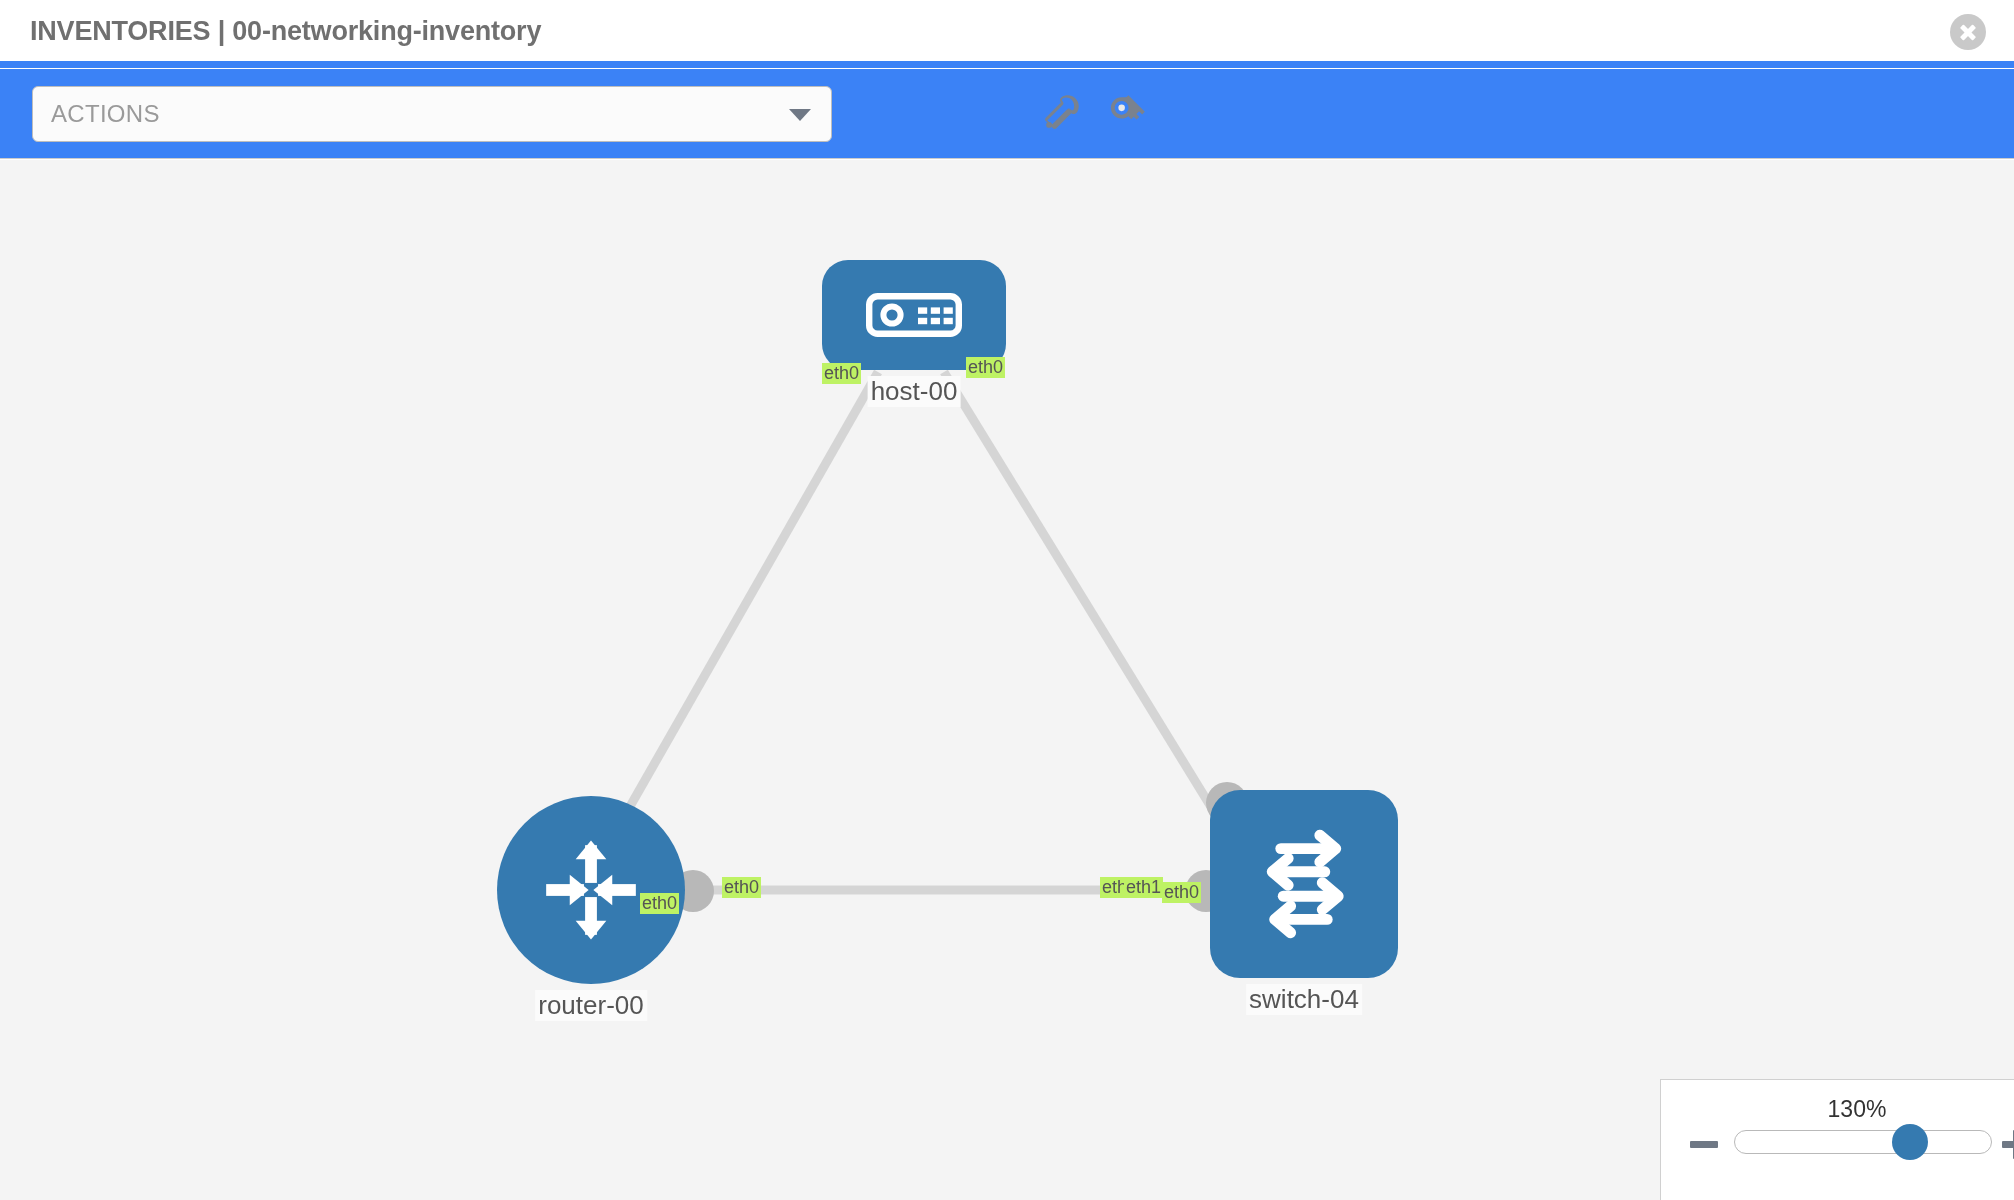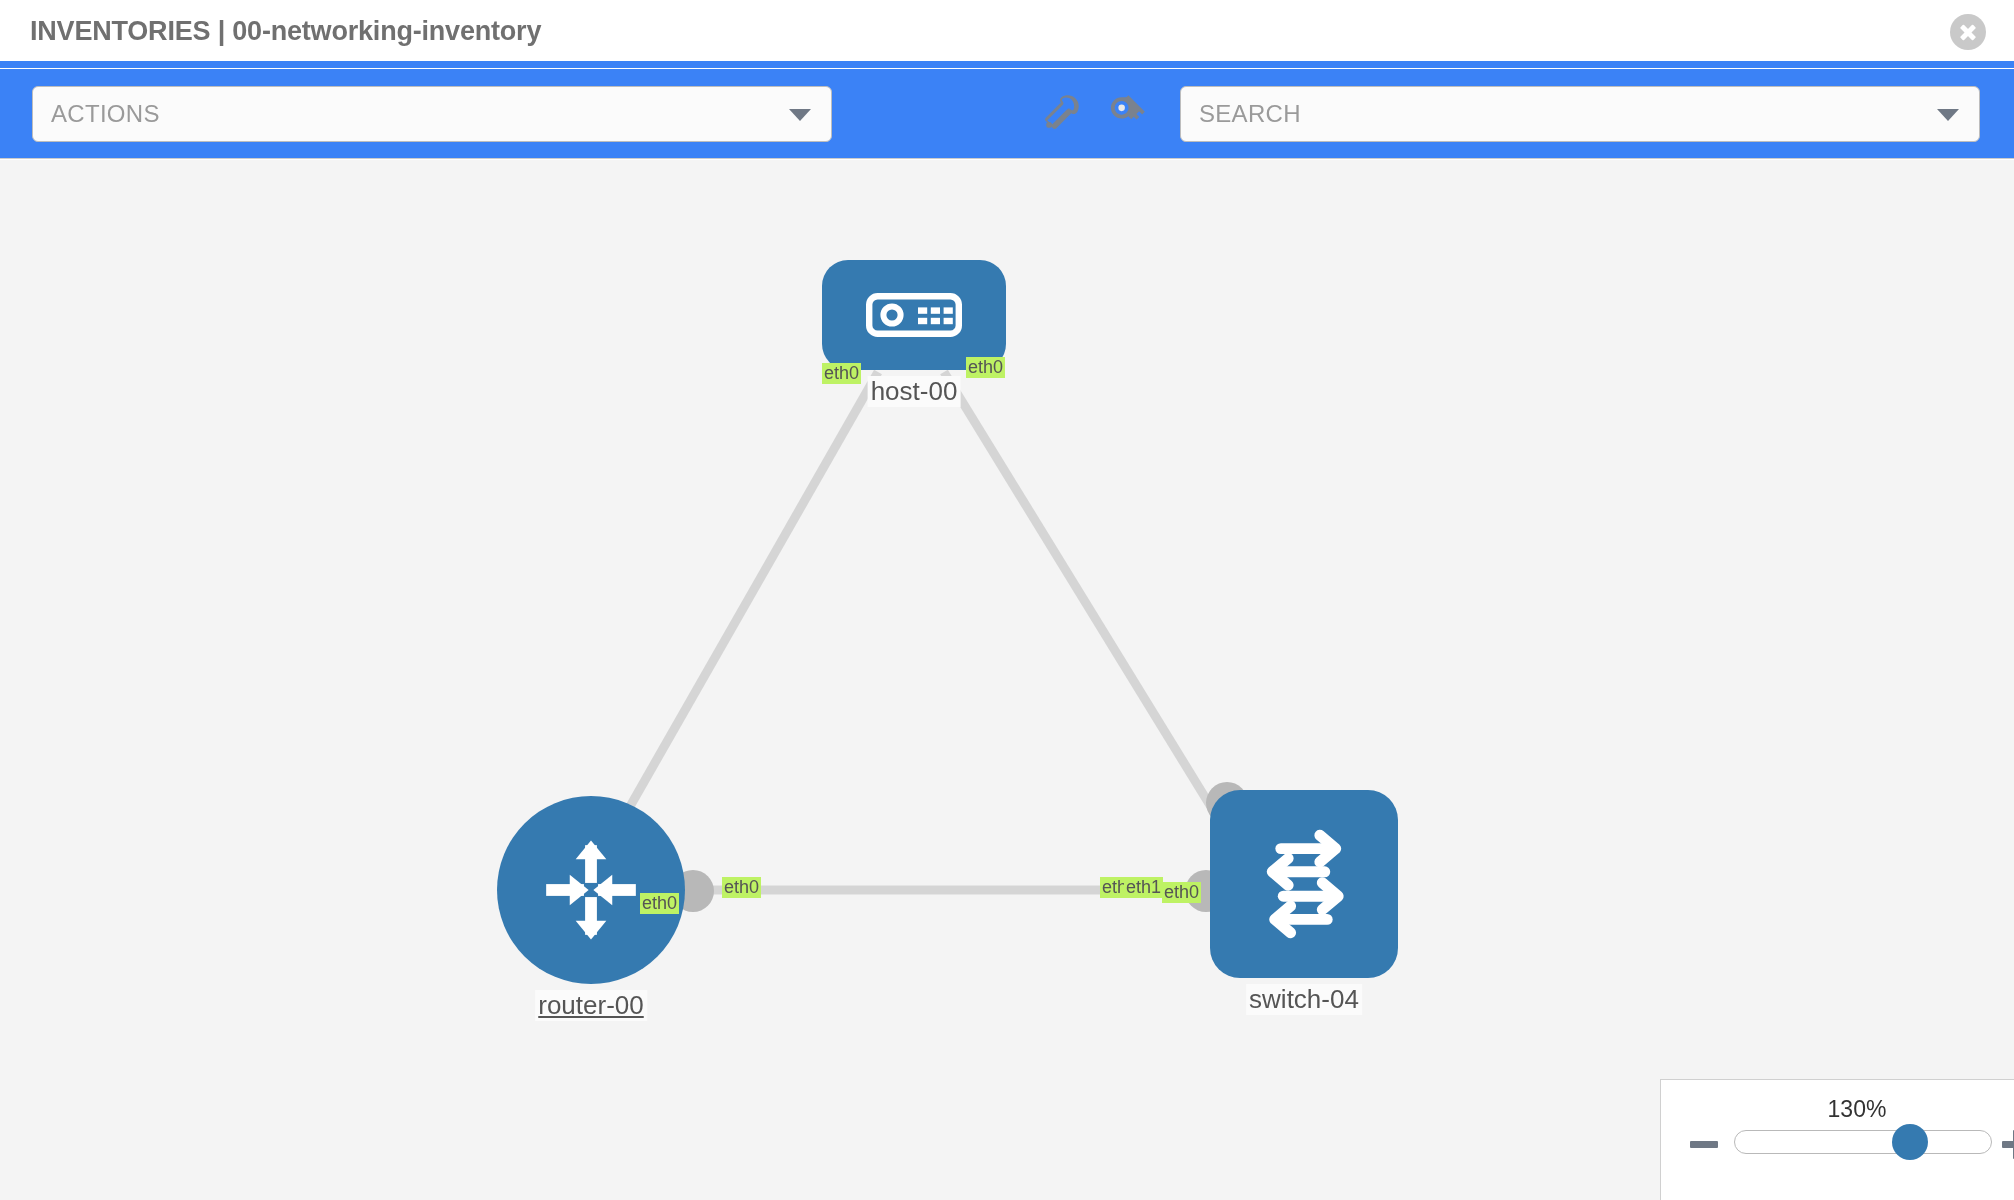--- a/index.html
+++ b/index.html
@@ -267,24 +267,20 @@
     <div class="tool-icon" id="key-icon">
       <svg viewBox="0 0 24 24" fill="#7a828e">
         <path d="M9.2 3.2C6.1 3.2 3.6 5.7 3.6 8.8c0 3.1 2.5 5.6 5.6 5.6c1.3 0 2.5-0.5 3.5-1.2
                  l1.5 1.5l1.3-1.3l1.5 1.5l1.4-1.4l-1.5-1.5l1.4-1.4l1.6 1.6l1.4-1.4l-3-3
                  l-5.6-5.6C11.7 3.7 10.5 3.2 9.2 3.2z
                  M9.2 5.2c2 0 3.6 1.6 3.6 3.6c0 2-1.6 3.6-3.6 3.6S5.6 10.8 5.6 8.8C5.6 6.8 7.2 5.2 9.2 5.2z"></path>
         <circle cx="9.2" cy="8.8" r="1.7" fill="#e9e9e9"></circle>
       </svg>
     </div>
 
-    <div class="select-box" id="search-select">
-      <span class="sel-label">SEARCH</span>
-      <span class="caret"></span>
-    </div>
   </div>
 
   <div class="canvas">
 
     <svg class="edges">
 
       <line x1="878" y1="212" x2="596" y2="706" stroke="#d5d5d5" stroke-width="9"></line>
 
       <line x1="944" y1="212" x2="1235" y2="686" stroke="#d5d5d5" stroke-width="9"></line>
 
@@ -323,21 +319,21 @@
             <polygon points="50,92 63,76 37,76"></polygon>
 
             <rect x="56" y="45" width="32" height="10"></rect>
             <polygon points="52,50 68,37 68,63"></polygon>
 
             <rect x="12" y="45" width="32" height="10"></rect>
             <polygon points="48,50 32,37 32,63"></polygon>
           </g>
         </svg>
       </div>
-      <div class="node-label" style="top:194px;text-decoration:underline;">router-00</div>
+      <div class="node-label" style="top:194px;">router-00</div>
     </div>
 
     <div class="node" style="left:1210px; top:630px; width:188px; height:240px;">
       <div class="node-shape rounded" style="left:0; top:0; width:188px; height:188px; border-radius:30px;">
         <svg width="122" height="122" viewBox="0 0 100 100">
           <g stroke="#ffffff" stroke-width="9" fill="none" stroke-linecap="round" stroke-linejoin="round">
 
             <line x1="31" y1="21" x2="75" y2="21"></line>
             <polyline points="63,10 76,21 63,32"></polyline>
 

